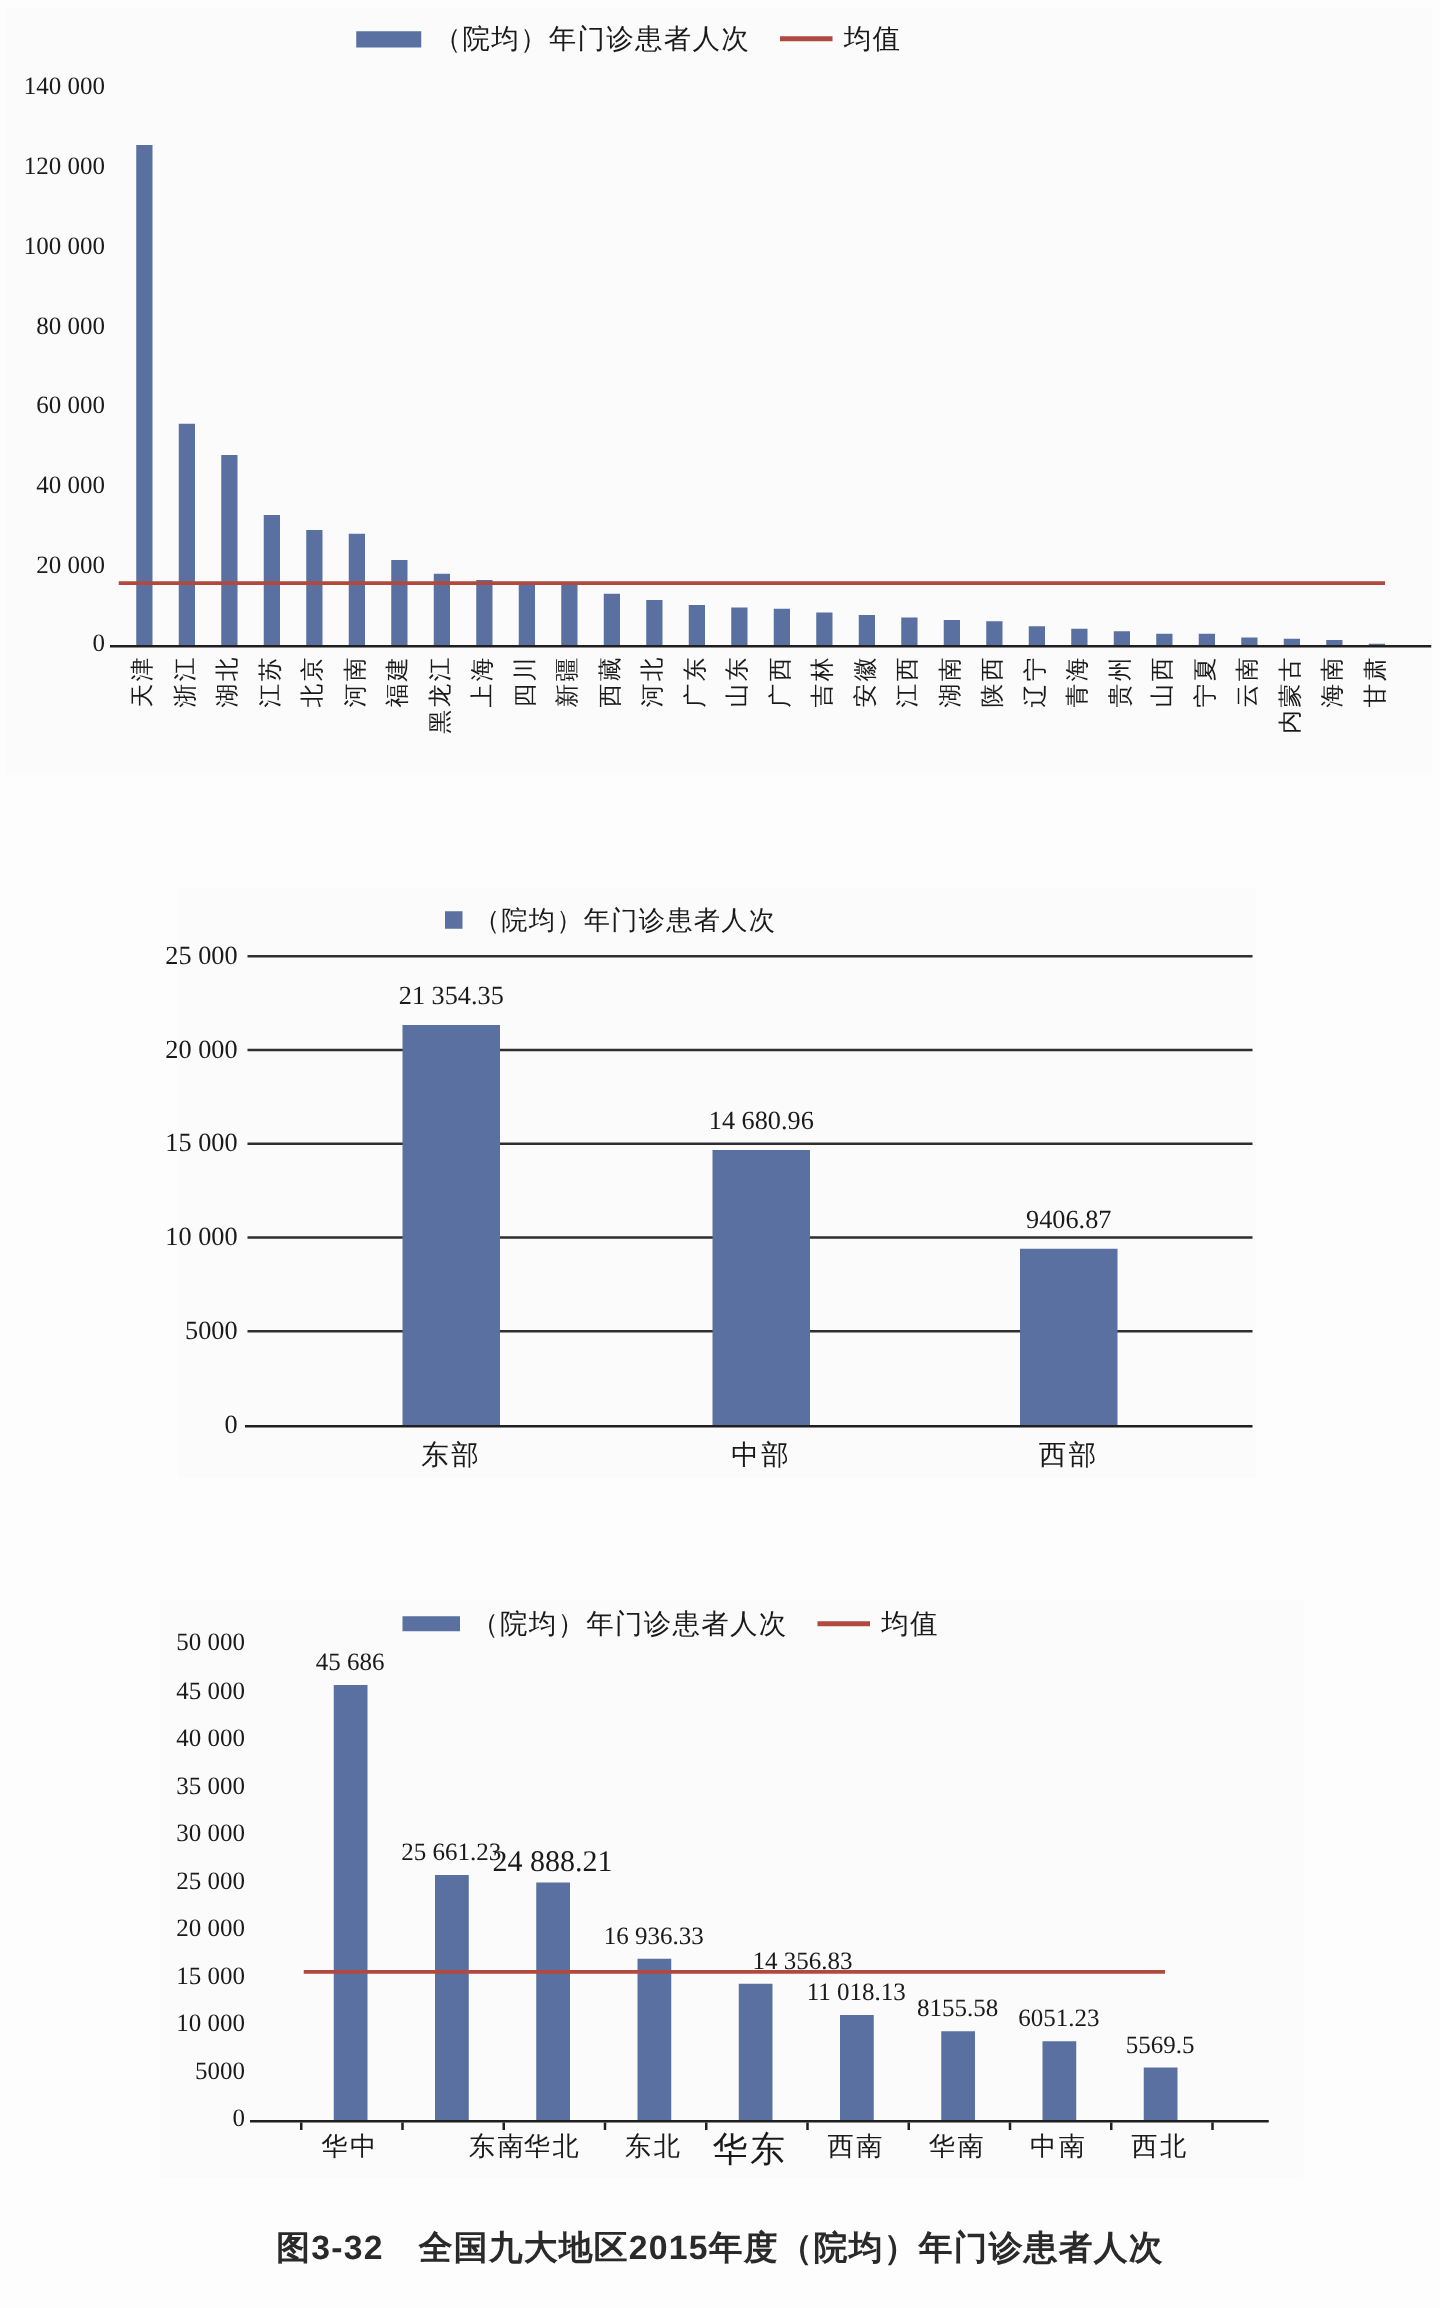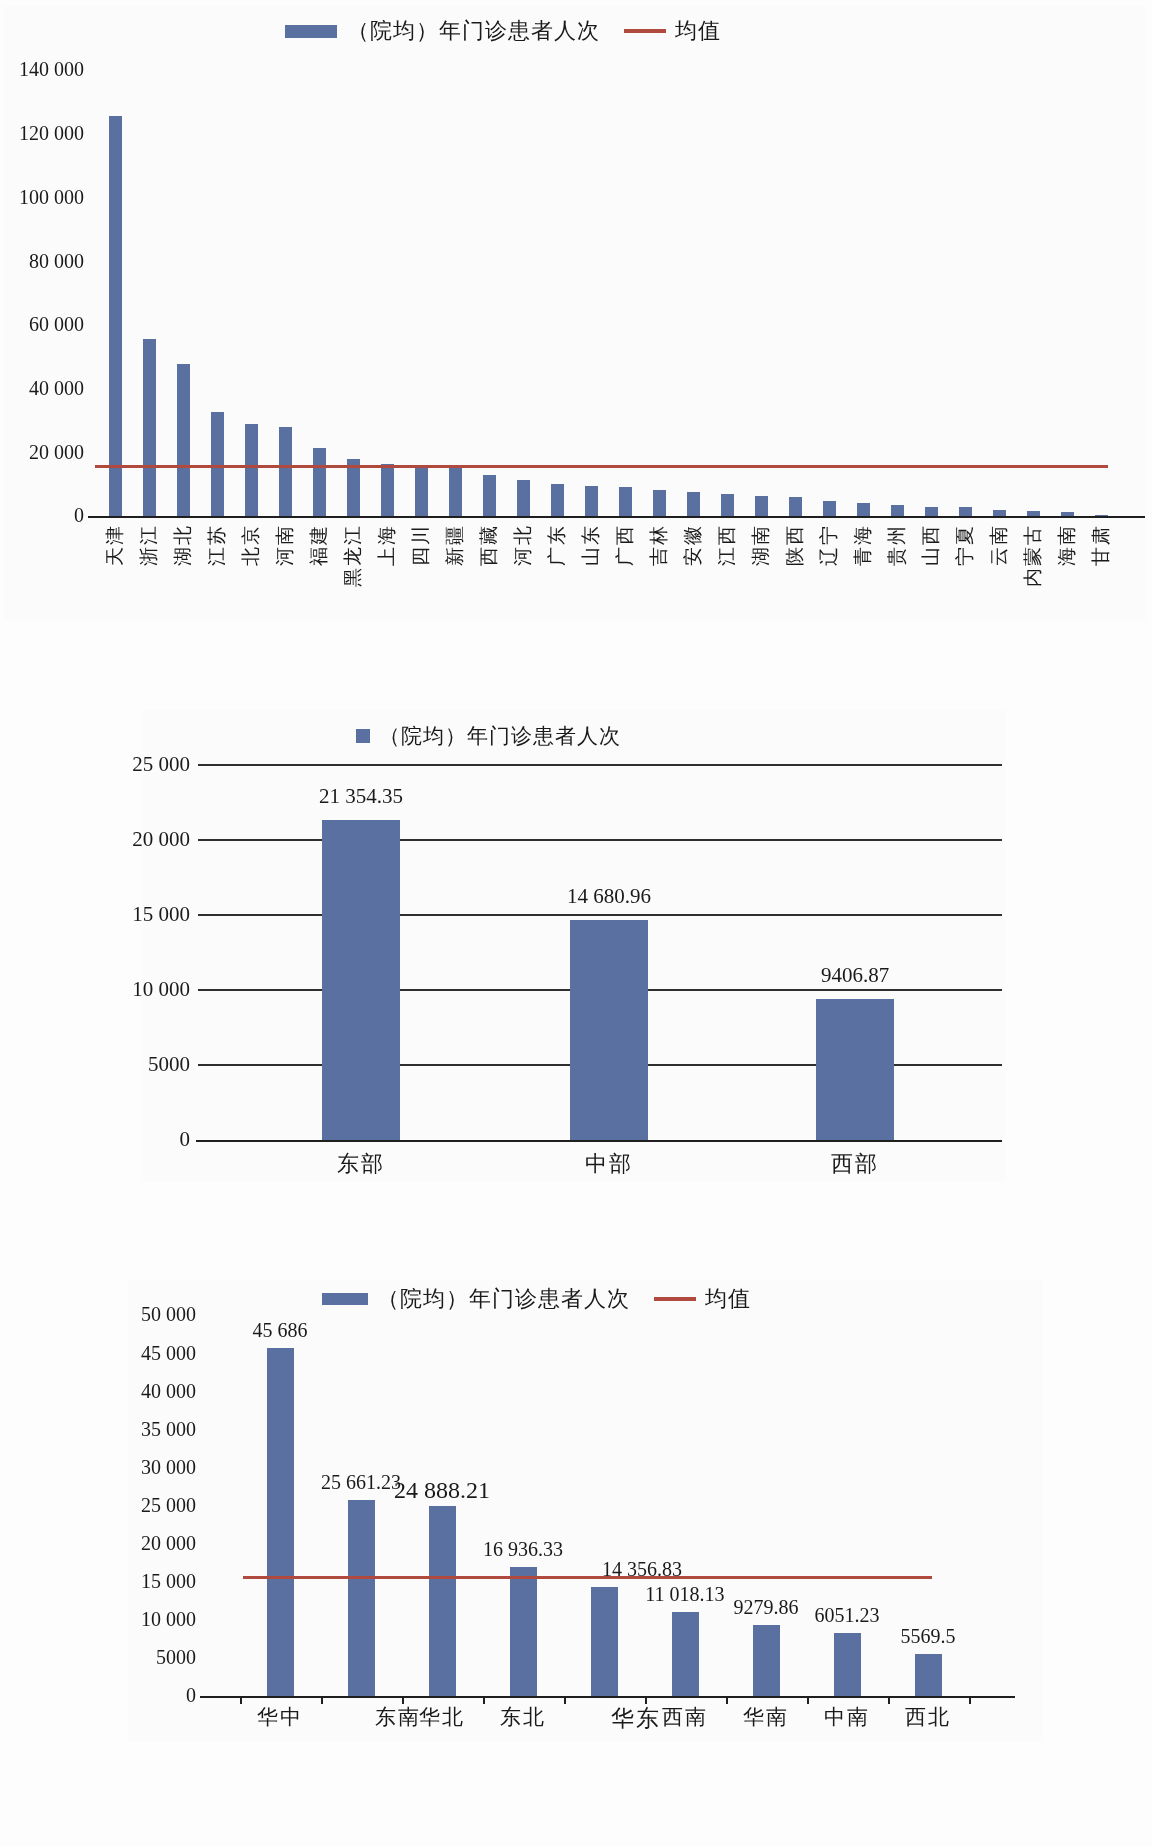--- a/index.html
+++ b/index.html
@@ -227,39 +227,40 @@
       <div style="position: absolute; left: 251px; top: 1472.46px; width: 220px; text-align: center; font-size: 20px; line-height: 1;">25 661.23</div>
       <div style="position: absolute; left: 301px; top: 1706px; width: 120px; text-align: right; font-size: 21px; line-height: 1.1; letter-spacing: 2px;">东南</div>
       <div style="position: absolute; left: 428.5px; top: 1506.35px; width: 27px; height: 189.648px; background: rgb(90, 112, 160);"></div>
       <div style="position: absolute; left: 332px; top: 1478.35px; width: 220px; text-align: center; font-size: 24px; line-height: 1;">24 888.21</div>
       <div style="position: absolute; left: 382px; top: 1706px; width: 120px; text-align: center; font-size: 21px; line-height: 1.1; letter-spacing: 2px;">华北</div>
       <div style="position: absolute; left: 509.5px; top: 1566.95px; width: 27px; height: 129.055px; background: rgb(90, 112, 160);"></div>
       <div style="position: absolute; left: 413px; top: 1538.95px; width: 220px; text-align: center; font-size: 20px; line-height: 1;">16 936.33</div>
       <div style="position: absolute; left: 463px; top: 1706px; width: 120px; text-align: center; font-size: 21px; line-height: 1.1; letter-spacing: 2px;">东北</div>
       <div style="position: absolute; left: 590.5px; top: 1586.6px; width: 27px; height: 109.399px; background: rgb(90, 112, 160);"></div>
       <div style="position: absolute; left: 532px; top: 1558.6px; width: 220px; text-align: center; font-size: 20px; line-height: 1;">14 356.83</div>
-      <div style="position: absolute; left: 576px; top: 1706px; width: 120px; text-align: center; font-size: 23px; line-height: 1.1; letter-spacing: 2px;">华东</div>
+      <div style="position: absolute; left: 540px; top: 1706px; width: 120px; text-align: center; font-size: 28px; line-height: 1.1; letter-spacing: 2px;">华东</div>
       <div style="position: absolute; left: 671.5px; top: 1612.04px; width: 27px; height: 83.9582px; background: rgb(90, 112, 160);"></div>
       <div style="position: absolute; left: 575px; top: 1584.04px; width: 220px; text-align: center; font-size: 20px; line-height: 1;">11 018.13</div>
       <div style="position: absolute; left: 625px; top: 1706px; width: 120px; text-align: center; font-size: 21px; line-height: 1.1; letter-spacing: 2px;">西南</div>
       <div style="position: absolute; left: 752.5px; top: 1625.29px; width: 27px; height: 70.7125px; background: rgb(90, 112, 160);"></div>
-      <div style="position: absolute; left: 656px; top: 1597.29px; width: 220px; text-align: center; font-size: 20px; line-height: 1;">9279.86</div>
+      <div style="position: absolute; left: 656px; top: 1597.29px; width: 220px; text-align: center; font-size: 20px; line-height: 1;">8155.58</div>
       <div style="position: absolute; left: 706px; top: 1706px; width: 120px; text-align: center; font-size: 21px; line-height: 1.1; letter-spacing: 2px;">华南</div>
       <div style="position: absolute; left: 833.5px; top: 1633.23px; width: 27px; height: 62.7695px; background: rgb(90, 112, 160);"></div>
       <div style="position: absolute; left: 737px; top: 1605.23px; width: 220px; text-align: center; font-size: 20px; line-height: 1;">6051.23</div>
       <div style="position: absolute; left: 787px; top: 1706px; width: 120px; text-align: center; font-size: 21px; line-height: 1.1; letter-spacing: 2px;">中南</div>
       <div style="position: absolute; left: 914.5px; top: 1653.56px; width: 27px; height: 42.4396px; background: rgb(90, 112, 160);"></div>
       <div style="position: absolute; left: 818px; top: 1625.56px; width: 220px; text-align: center; font-size: 20px; line-height: 1;">5569.5</div>
       <div style="position: absolute; left: 868px; top: 1706px; width: 120px; text-align: center; font-size: 21px; line-height: 1.1; letter-spacing: 2px;">西北</div>
       <div style="position: absolute; left: 243px; top: 1575.63px; width: 689px; height: 3px; background: rgb(176, 73, 62);"></div>
       <div style="position: absolute; left: 239.5px; top: 1698px; width: 2px; height: 6px; background: rgb(31, 31, 31);"></div>
       <div style="position: absolute; left: 320.5px; top: 1698px; width: 2px; height: 6px; background: rgb(31, 31, 31);"></div>
       <div style="position: absolute; left: 401.5px; top: 1698px; width: 2px; height: 6px; background: rgb(31, 31, 31);"></div>
       <div style="position: absolute; left: 482.5px; top: 1698px; width: 2px; height: 6px; background: rgb(31, 31, 31);"></div>
       <div style="position: absolute; left: 563.5px; top: 1698px; width: 2px; height: 6px; background: rgb(31, 31, 31);"></div>
       <div style="position: absolute; left: 644.5px; top: 1698px; width: 2px; height: 6px; background: rgb(31, 31, 31);"></div>
       <div style="position: absolute; left: 725.5px; top: 1698px; width: 2px; height: 6px; background: rgb(31, 31, 31);"></div>
       <div style="position: absolute; left: 806.5px; top: 1698px; width: 2px; height: 6px; background: rgb(31, 31, 31);"></div>
       <div style="position: absolute; left: 887.5px; top: 1698px; width: 2px; height: 6px; background: rgb(31, 31, 31);"></div>
       <div style="position: absolute; left: 968.5px; top: 1698px; width: 2px; height: 6px; background: rgb(31, 31, 31);"></div>
     </div>
+  <div class="caption" style="top:1780px;">图3-32　全国九大地区2015年度（院均）年门诊患者人次</div>
 
 </div>
 
 </body></html>

